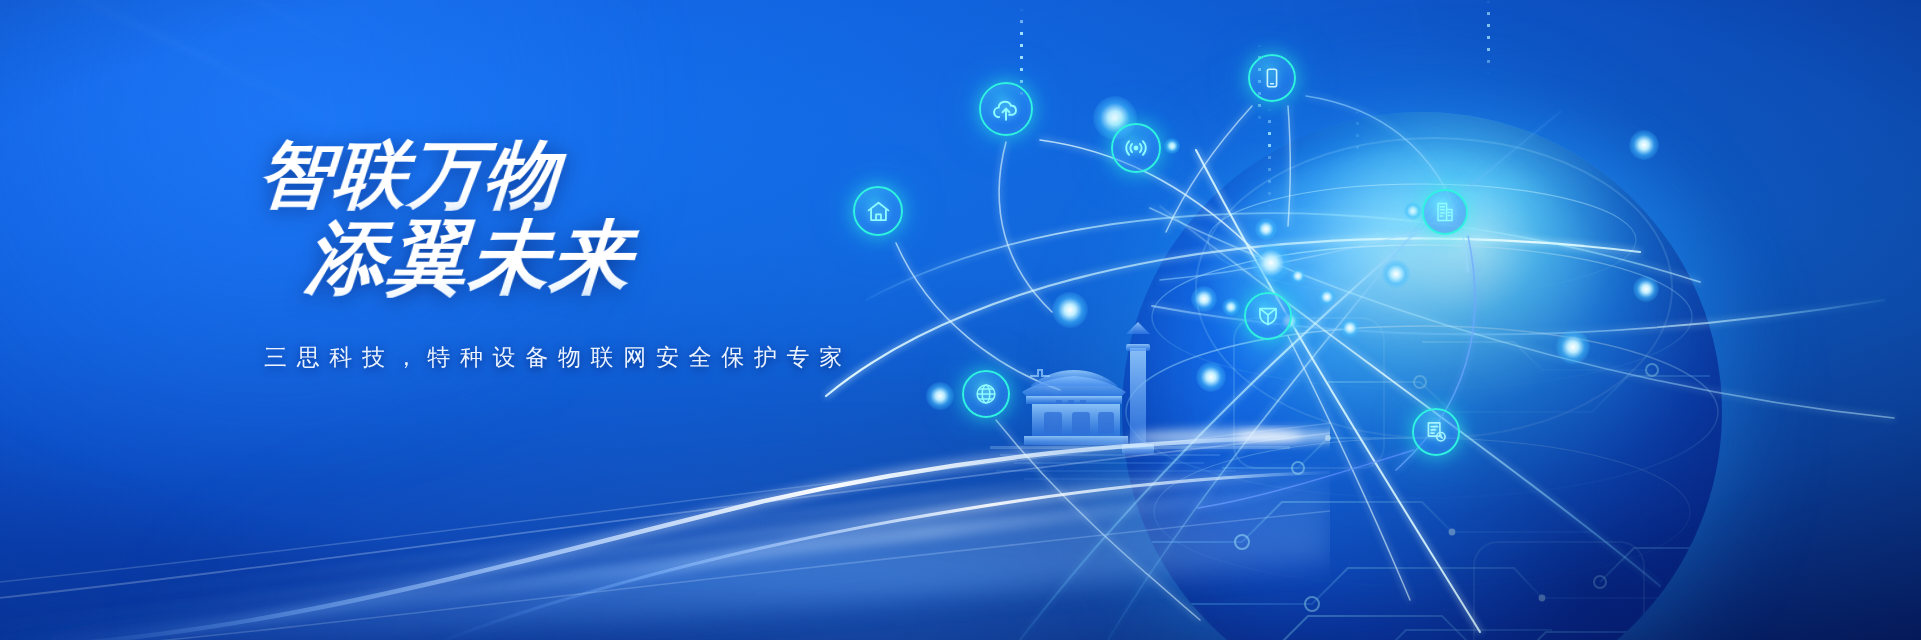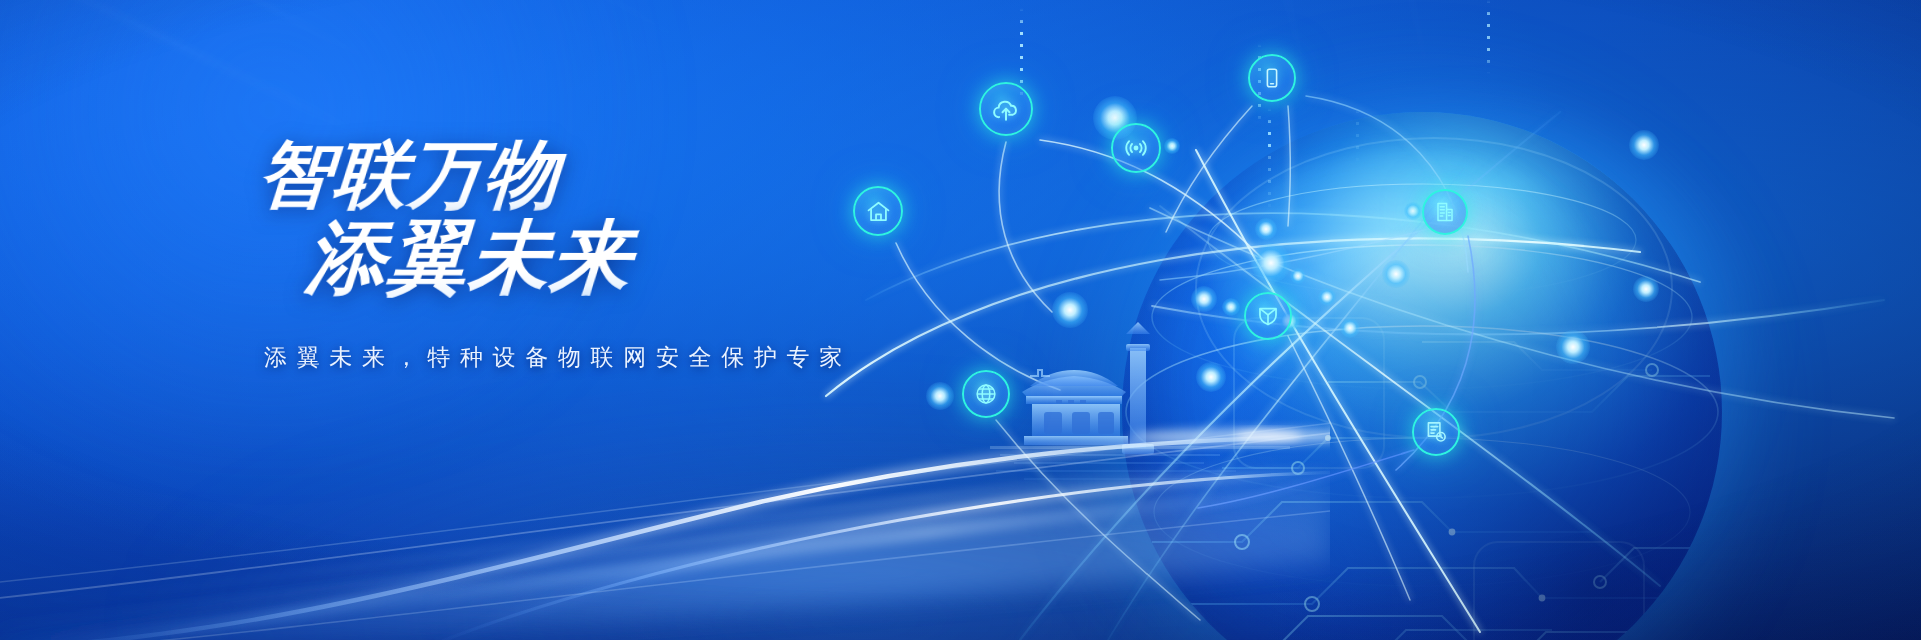--- a/index.html
+++ b/index.html
@@ -454,16 +454,16 @@
       <circle cx="16.5" cy="16.4" r="3.9"></circle>
       <path d="M16.5 14.6v1.9l1.3 1"></path>
     </svg>
   </div>
 
   <div id="vignette"></div>
 
   <div id="copy">
     <div class="headline" id="headline-1">智联万物</div>
     <div class="headline" id="headline-2">添翼未来</div>
-    <div id="subtitle">添翼未来，特种设备物联网安全保护专家</div>
+    <div id="subtitle">三思科技，特种设备物联网安全保护专家</div>
   </div>
 
 </div>
 
 </body></html>

